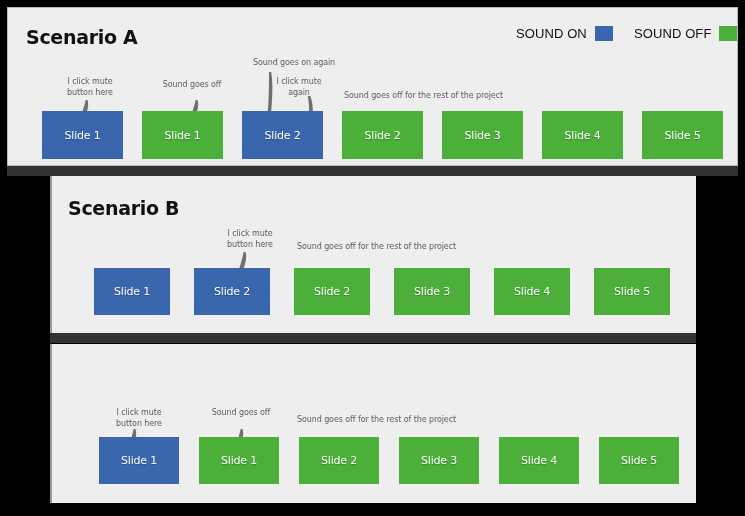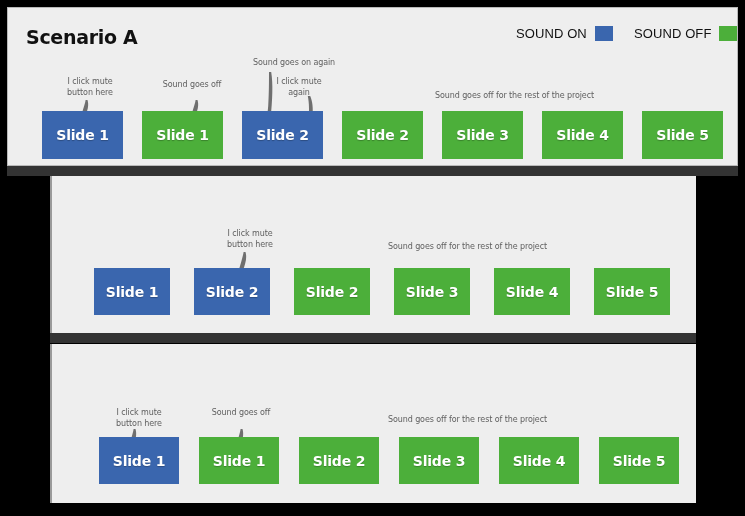--- a/index.html
+++ b/index.html
@@ -88,41 +88,41 @@
 
   
   .slide {
     position: absolute;
     box-sizing: border-box;
     display: flex;
     align-items: center;
     justify-content: center;
     color: #ffffff;
     font-family: "DejaVu Sans", sans-serif;
-    font-weight: bold;
-    font-size: 14px;
+    font-weight: normal;
+    font-size: 11px;
     letter-spacing: -0.2px;
     text-shadow: 0 1px 1px rgba(0,0,0,0.25);
   }
   .slide.blue  { background: #3a66ae; }
   .slide.green { background: #4caf3a; }
 
   
   .caption {
     position: absolute;
     font-family: "DejaVu Sans", sans-serif;
     font-weight: normal;
     font-size: 8px;
     line-height: 11px;
     color: #5e5e5e;
     letter-spacing: -0.1px;
     text-align: center;
     white-space: pre-line;
   }
-  .caption.left-align { text-align: right; }
+  .caption.left-align { text-align: left; }
 
   
   .arrow {
     position: absolute;
   }
   .arrow svg { display: block; overflow: visible; }
 </style>
 </head>
 <body>
 
@@ -180,20 +180,21 @@
     <div class="slide green" style="left:334px; top:103px; width:81px; height:48px;">Slide 2</div>
     <div class="slide green" style="left:434px; top:103px; width:81px; height:48px;">Slide 3</div>
     <div class="slide green" style="left:534px; top:103px; width:81px; height:48px;">Slide 4</div>
     <div class="slide green" style="left:634px; top:103px; width:81px; height:48px;">Slide 5</div>
   </div>
 
   <div class="divider" id="divider-1"></div>
 
   <div class="panel edged" id="panel-b">
 
+    <div class="panel-title" id="title-b">Scenario B</div>
 
     <div class="legend" id="legend-b-on">
       <span class="legend-label">SOUND ON</span>
       <span class="legend-swatch sw-on"></span>
     </div>
 
     <div class="legend" id="legend-b-off">
       <span class="legend-label">SOUND OFF</span>
       <span class="legend-swatch sw-off"></span>
     </div>

